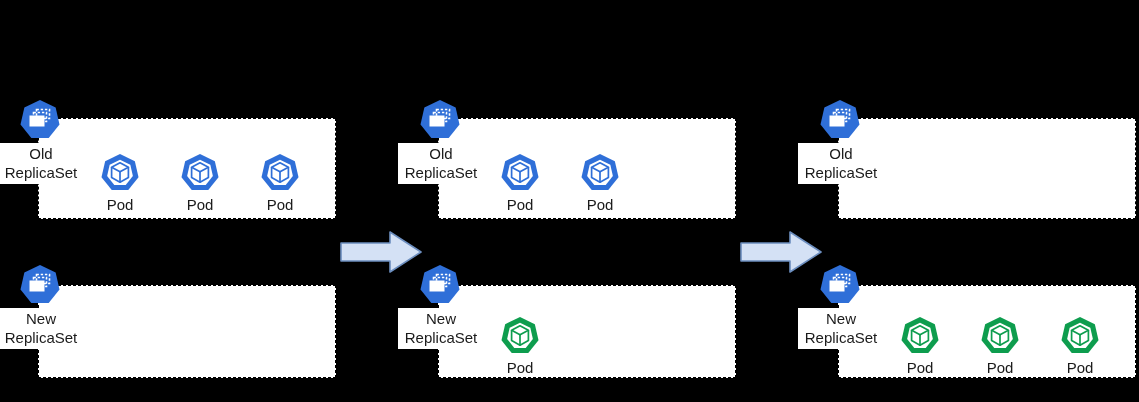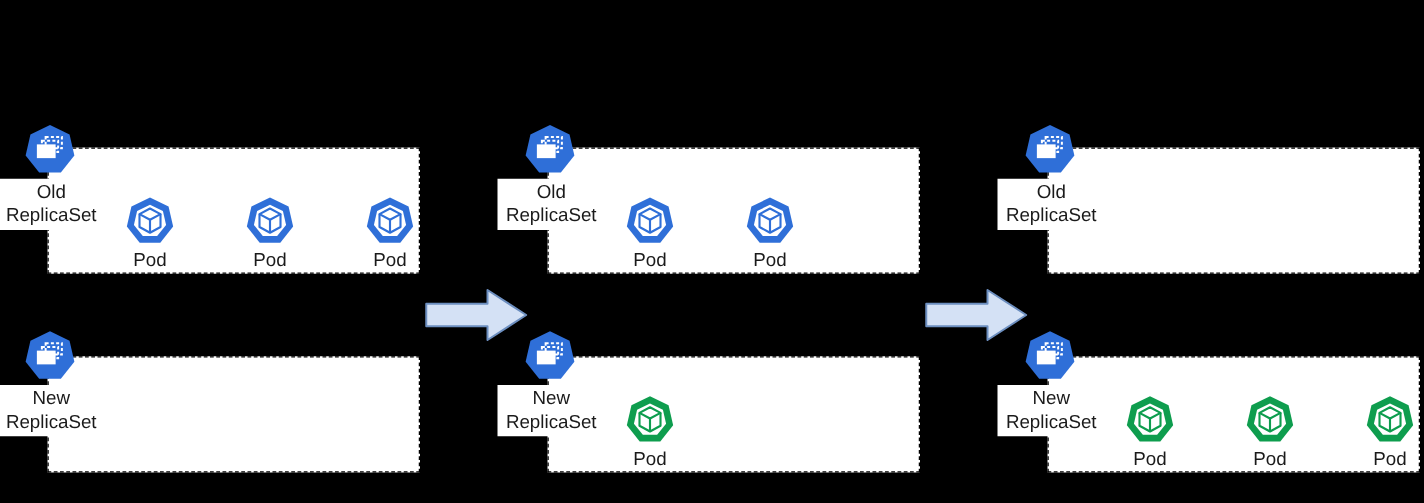--- a/index.html
+++ b/index.html
@@ -80,22 +80,22 @@
   .rs-label .ln { display: block; white-space: nowrap; }
 
   
   .pods {
     position: absolute;
     left: 60px;
     top: 0;
     height: 100%;
     display: flex;
     flex-direction: row;
-    align-items: flex-end;
-    gap: 54px;
+    align-items: center;
+    gap: 38px;
     padding-top: 28px;
     box-sizing: border-box;
   }
   .pod {
     width: 42px;
     display: flex;
     flex-direction: column;
     align-items: center;
   }
   .pod svg { display: block; width: 42px; height: 42px; }

